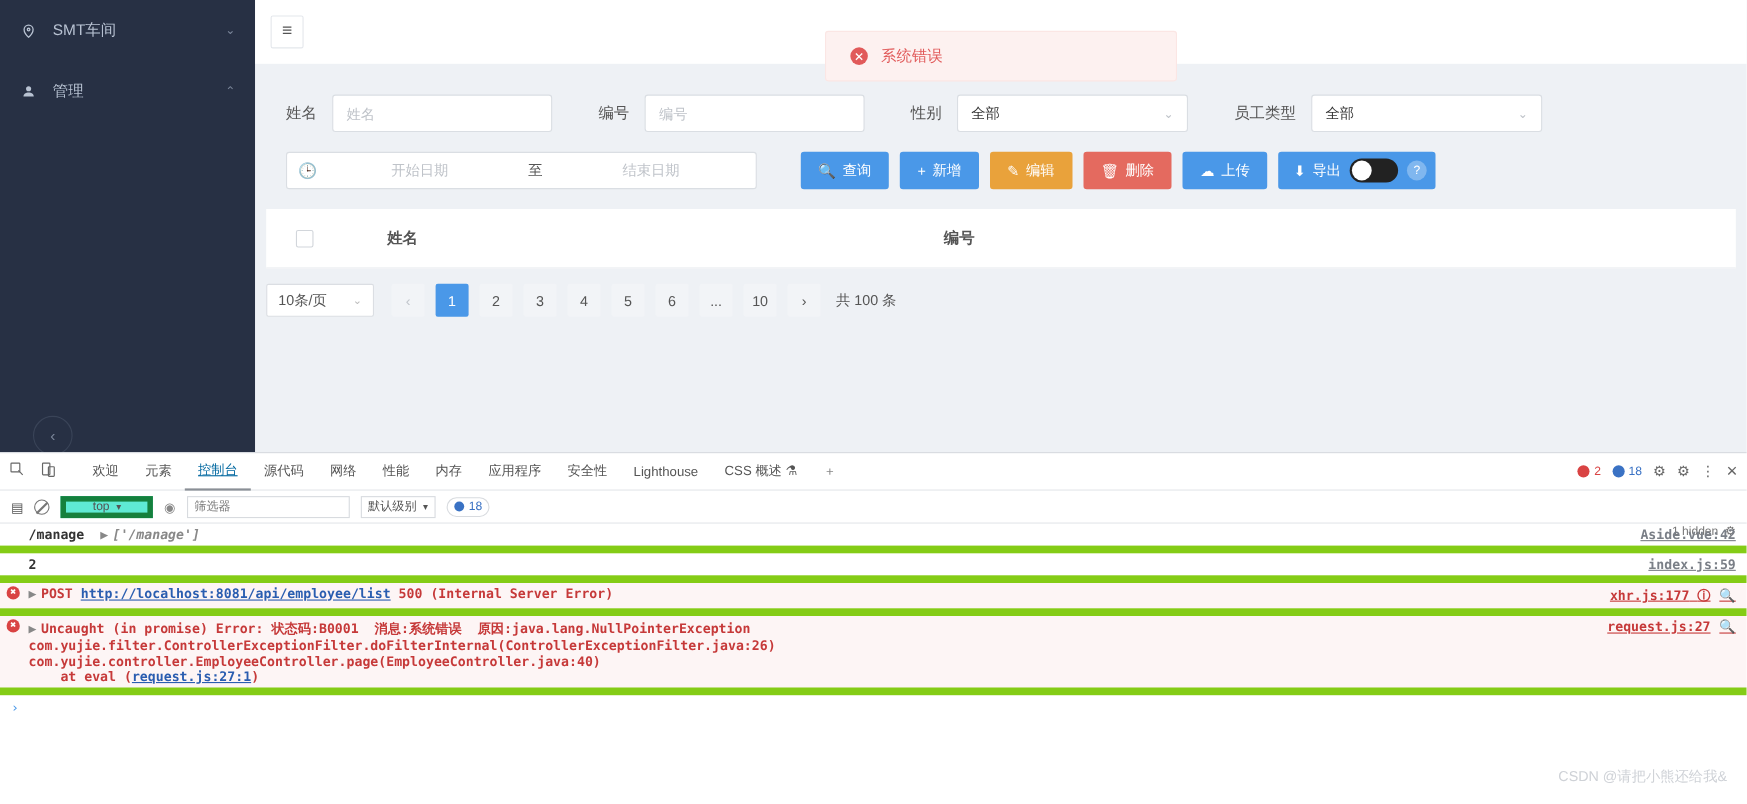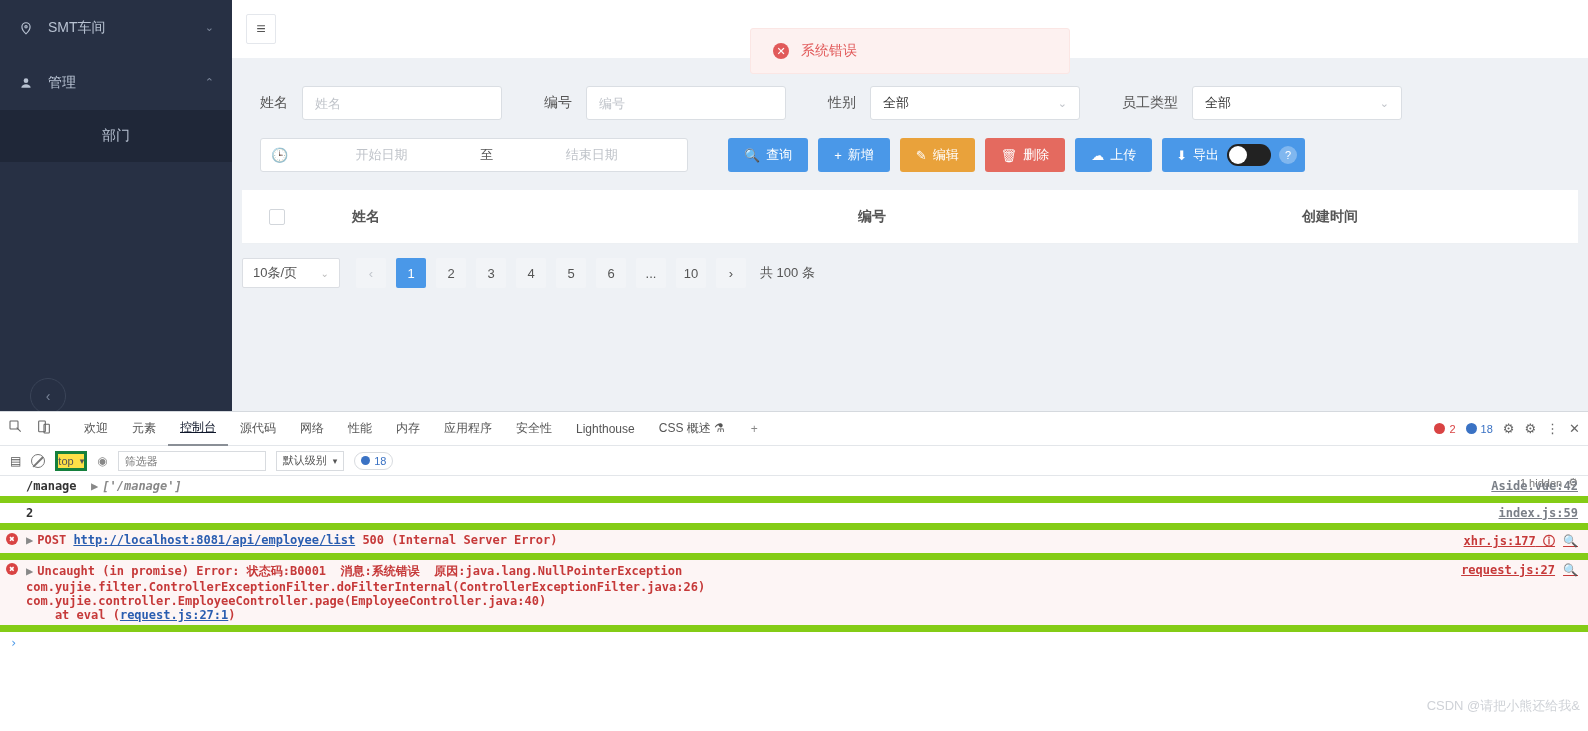--- a/index.html
+++ b/index.html
@@ -61,34 +61,34 @@
   .pbtn { width: 30px; height: 30px; border-radius: 2px; background: #f2f4f7; color: #555; display: inline-flex; align-items: center; justify-content: center; margin-right: 10px; font-size: 13px; cursor: pointer; }
   .pbtn.disabled { color: #c2c6cc; }
   .pbtn.active { background: #4a98e8; color: #fff; }
   .ptotal { margin-left: 4px; color: #555; font-size: 13px; }
 
   
   .devtools { position: absolute; left: 0; top: 411px; right: 0; bottom: 0; border-top: 1px solid #d5d9de; display: flex; flex-direction: column; background: #fff; font-size: 12px; }
   .dt-tabs { height: 34px; border-bottom: 1px solid #e3e6ea; display: flex; align-items: center; padding: 0 8px; }
   .dt-ileft { display: flex; align-items: center; gap: 12px; margin-right: 20px; color: #666; }
   .dt-tab { padding: 0 12px; height: 34px; display: flex; align-items: center; color: #555; cursor: pointer; }
-  .dt-tab.active { color: #0f172a; border-bottom: 2px solid #8a8f96; text-decoration: underline; }
+  .dt-tab.active { color: #0369a1; border-bottom: 2px solid #8a8f96; text-decoration: underline; }
   .dt-plus { margin-left: 14px; color: #888; }
   .dt-right { margin-left: auto; display: flex; align-items: center; gap: 10px; }
   .pill { display: inline-flex; align-items: center; height: 18px; font-size: 11px; }
   .pill-err { color: #d94343; }
   .pill-err::before { content: ""; width: 11px; height: 11px; border-radius: 50%; background: #d94343; margin-right: 4px; display: inline-block; }
   .pill-info { color: #3a72c4; }
   .pill-info::before { content: ""; width: 11px; height: 11px; border-radius: 50%; background: #3a72c4; margin-right: 4px; display: inline-block; }
   .dt-x, .dt-gear { color: #666; cursor: pointer; font-size: 13px; }
 
   .dt-sub { height: 30px; border-bottom: 1px solid #e3e6ea; display: flex; align-items: center; padding: 0 10px; gap: 10px; color: #555; }
   .dt-stop { width: 14px; height: 14px; border: 1.5px solid #777; border-radius: 50%; position: relative; }
   .dt-stop::after { content: ""; position: absolute; width: 14px; height: 1.5px; background: #777; transform: rotate(-45deg); top: 6px; left: -1px; }
-  .dt-scope { background: #fde047; border: 3px solid #15803d; height: 20px; padding: 0 0; display: inline-flex; align-items: center; font-size: 11px; }
+  .dt-scope { background: #5eead4; border: 5px solid #15803d; height: 20px; padding: 0 24px; display: inline-flex; align-items: center; font-size: 11px; }
   .dt-scope::after { content: "▾"; margin-left: 6px; font-size: 9px; }
   .dt-eye { color: #888; }
   .dt-filter { height: 20px; border: 1px solid #d8dbdf; width: 148px; padding: 0 6px; font-size: 11px; }
   .dt-level { background: #fff; border: 1px solid #d8dbdf; height: 20px; padding: 0 6px; font-size: 11px; display: inline-flex; align-items: center; }
   .dt-level::after { content: "▾"; margin-left: 6px; font-size: 9px; }
   .dt-badge { display: inline-flex; align-items: center; height: 18px; padding: 0 6px; border: 1px solid #d8dbdf; border-radius: 9px; font-size: 11px; color: #3a72c4; }
   .dt-badge::before { content: ""; width: 9px; height: 9px; border-radius: 50%; background: #3a72c4; margin-right: 4px; }
   .dt-hidden { margin-left: auto; color: #777; font-size: 11px; display: flex; align-items: center; gap: 6px; margin-top: 44px; }
 
   .dt-body { flex: 1; overflow: auto; font-family: Menlo, Consolas, monospace; font-size: 12px; }
@@ -97,21 +97,21 @@
   .log-row.err { background: #fdf5f5; color: #c63939; }
   .log-row.err .src { color: #c63939; }
   .log-row.err::before { content: "✖"; position: absolute; left: 6px; top: 3px; width: 12px; height: 12px; font-size: 9px; background: #d94343; color: #fff; border-radius: 50%; display: inline-flex; align-items: center; justify-content: center; }
   .log-content { white-space: pre; }
   .arrow { color: #888; margin-right: 4px; }
   .muted { color: #888; font-style: italic; }
   .link { color: #2a5db0; text-decoration: underline; }
   .magnify { margin-left: 8px; color: #3a72c4; }
   .prompt-row { padding: 4px 10px; color: #4a98e8; font-family: monospace; }
 
-  .watermark { position: absolute; right: 8px; bottom: 16px; color: #cfd2d7; font-size: 13px; }
+  .watermark { position: absolute; right: 18px; bottom: 16px; color: #cfd2d7; font-size: 13px; }
 </style>
 </head>
 <body>
 
 <div class="app">
 
   <div class="sidebar">
     <div class="side-item">
       <span class="icon">
           <svg width="14" height="14" viewBox="0 0 24 24" fill="none" stroke="#b8c2d2" stroke-width="2">
@@ -126,21 +126,20 @@
       <span class="icon">
           <svg width="14" height="14" viewBox="0 0 24 24" fill="#b8c2d2">
             <circle cx="12" cy="8" r="4"></circle>
             <path d="M4 20c0-4 4-6 8-6s8 2 8 6z"></path>
           </svg>
         </span>
       <span>管理</span>
       <span class="chev">⌃</span>
     </div>
     <div class="sub-items">
-      <div class="sub-item">部门</div>
     </div>
     <div class="side-collapse">‹</div>
   </div>
 
   <div class="main">
     <div class="topbar">
       <div class="hamburger">≡</div>
     </div>
 
     <div class="error-banner">
@@ -208,21 +207,20 @@
       </div>
     </div>
 
     <div class="table">
       <div class="thead">
         <div class="th-check">
             <span class="chk"></span>
           </div>
         <div class="th-col1">姓名</div>
         <div class="th-col2">编号</div>
-        <div class="th-col3">创建时间</div>
       </div>
     </div>
 
     <div class="pager">
       <div class="page-size">
         <span>10条/页</span>
         <span style="font-size:10px;color:#bbb">⌄</span>
       </div>
       <div class="pbtns">
         <span class="pbtn disabled">‹</span>

